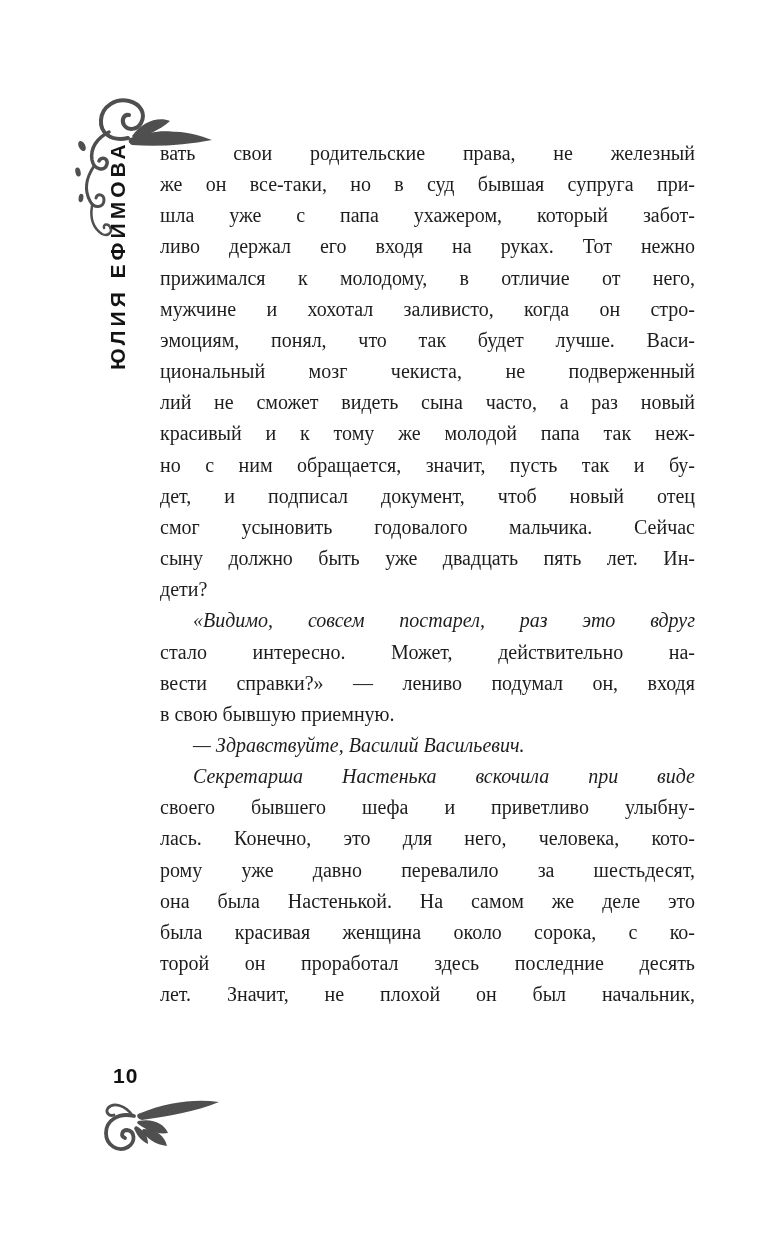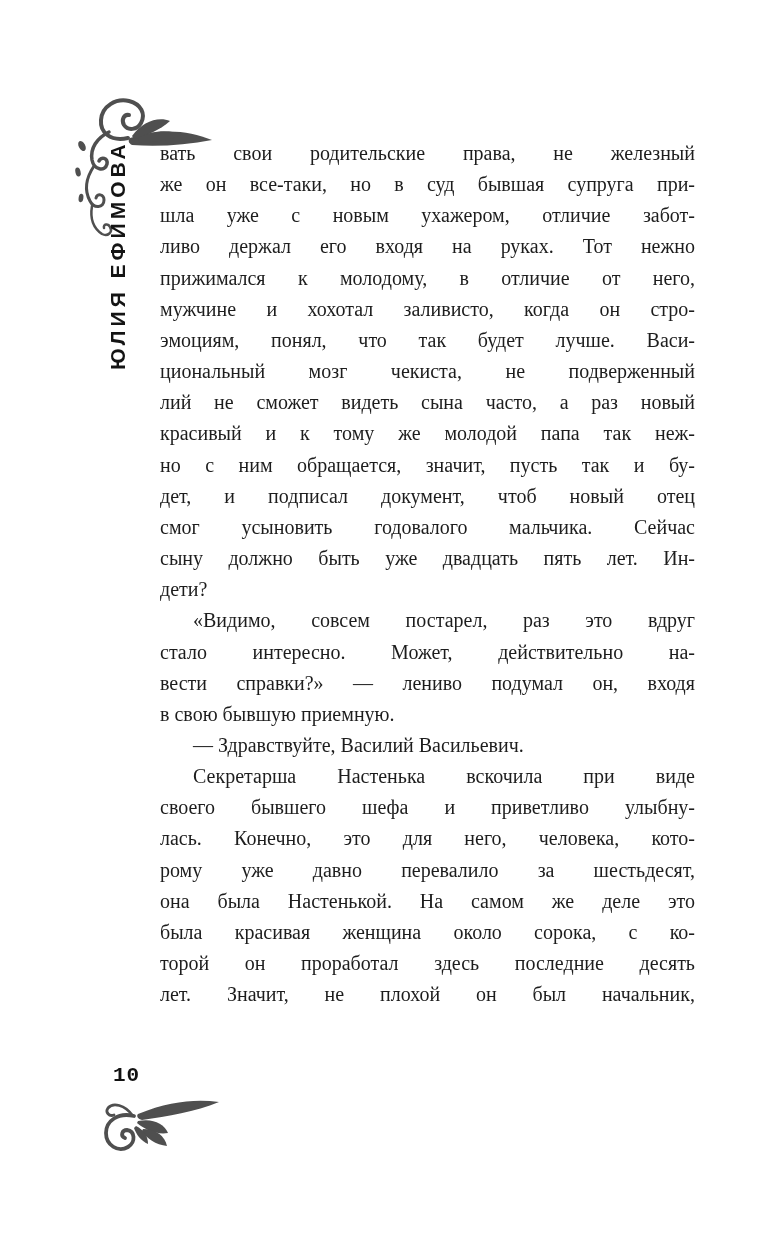--- a/index.html
+++ b/index.html
@@ -58,26 +58,26 @@
     font-size: 20px;
     line-height: 31.17px;
     color: #1d1d1d;
     text-align: left;
     white-space: normal;
   }
   .line.just {
     text-align: justify;
     text-align-last: justify;
   }
-  .line.ind { text-indent: 33px; }
+  .line.ind { text-indent: 33px; font-style: italic; }
   .page-number {
     position: absolute;
     left: 113px;
     top: 1064px;
-    font-family: Liberation Mono, monospace;
+    font-family: Liberation Sans, sans-serif;
     font-weight: bold;
     font-size: 21px;
     color: #111111;
     letter-spacing: 1px;
   }
   .orn { fill: none; stroke: #4f4f4f; stroke-linecap: round; }
   .ornf { fill: #4f4f4f; stroke: none; }
 </style>
 </head>
 <body>
@@ -100,21 +100,21 @@
     <ellipse class="ornf" cx="18" cy="58" rx="3.2" ry="5.5" transform="rotate(-28 18 58)"></ellipse>
     <ellipse class="ornf" cx="14" cy="84" rx="2.6" ry="4.6" transform="rotate(-12 14 84)"></ellipse>
     <ellipse class="ornf" cx="17" cy="110" rx="2.4" ry="4.2" transform="rotate(8 17 110)"></ellipse>
   </svg>
 
   <div class="author-vertical">ЮЛИЯ ЕФИМОВА</div>
 
   <div class="body-text">
       <div class="line just">вать свои родительские права, не железный</div>
       <div class="line just">же он все-таки, но в суд бывшая супруга при-</div>
-      <div class="line just">шла уже с новым ухажером, отличие забот-</div>
+      <div class="line just">шла уже с папа ухажером, который забот-</div>
       <div class="line just">ливо держал его входя на руках. Тот нежно</div>
       <div class="line just">прижимался к молодому, в отличие от него,</div>
       <div class="line just">мужчине и хохотал заливисто, когда он стро-</div>
       <div class="line just">эмоциям, понял, что так будет лучше. Васи-</div>
       <div class="line just">циональный мозг чекиста, не подверженный</div>
       <div class="line just">лий не сможет видеть сына часто, а раз новый</div>
       <div class="line just">красивый и к тому же молодой папа так неж-</div>
       <div class="line just">но с ним обращается, значит, пусть так и бу-</div>
       <div class="line just">дет, и подписал документ, чтоб новый отец</div>
       <div class="line just">смог усыновить годовалого мальчика. Сейчас</div>

